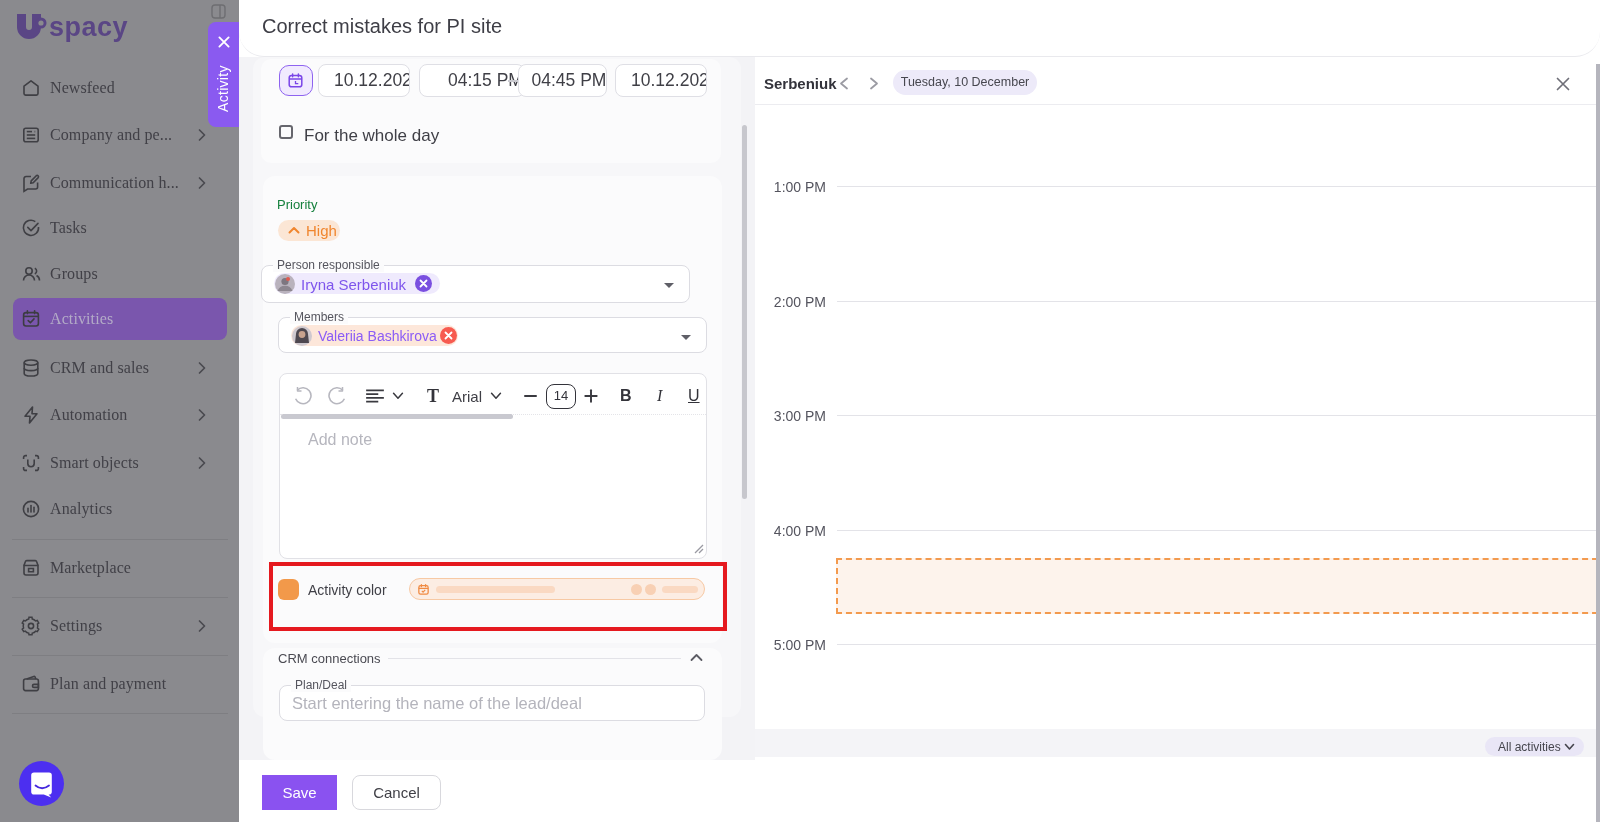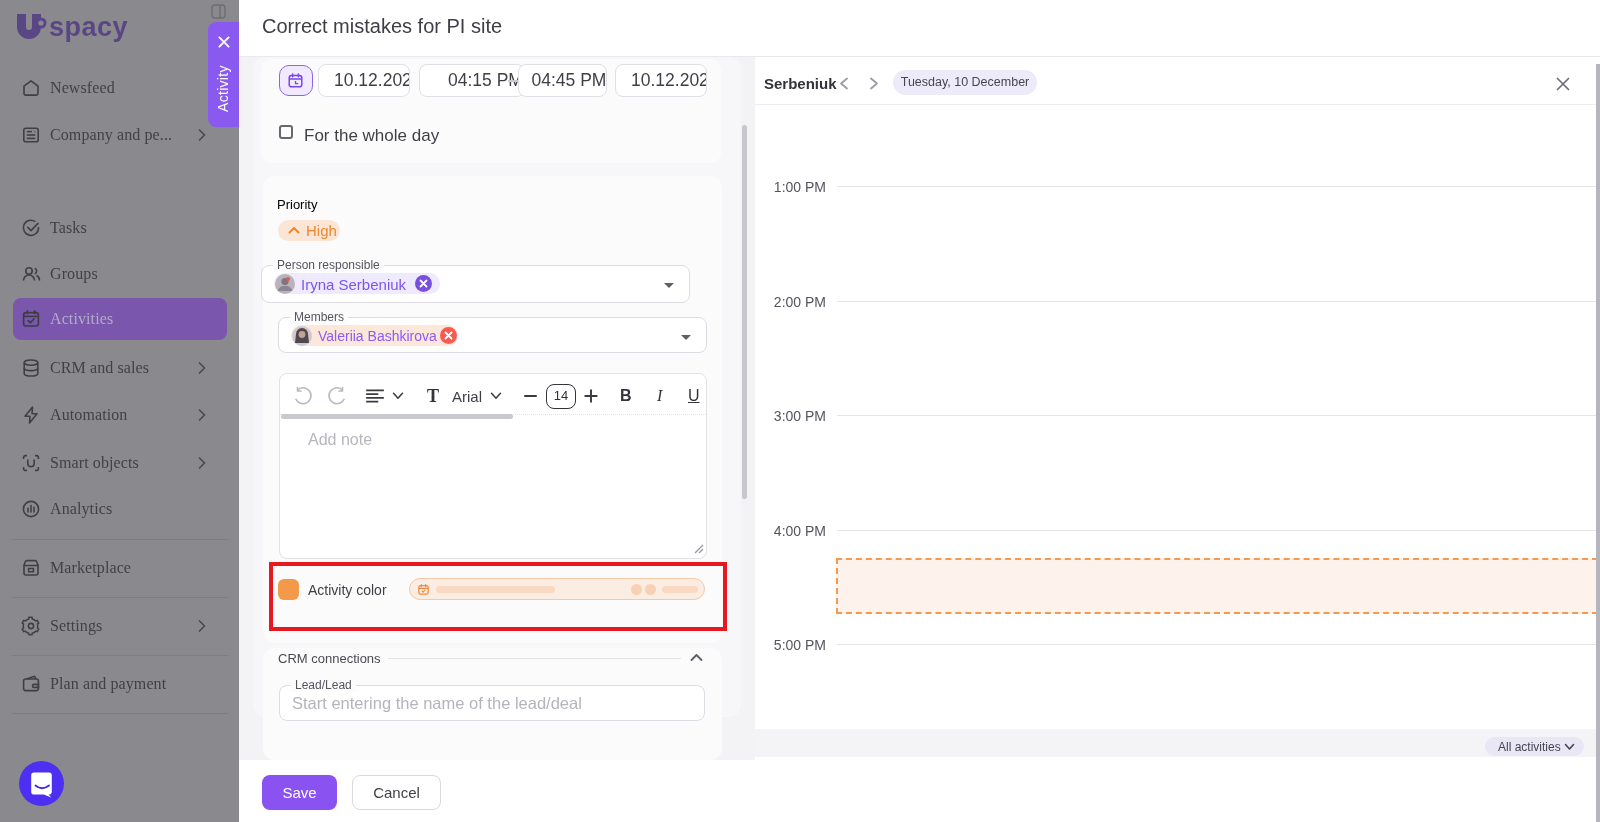--- a/index.html
+++ b/index.html
@@ -15,42 +15,42 @@
 .nav-item .chev { position:absolute; left:198px; top:50%; transform:translateY(-50%); }
 .sep { position:absolute; left:12px; width:216px; height:1px; background:#7e7e82; }
 #act-row { position:absolute; left:13px; top:298px; width:214px; height:42px; border-radius:8px; background:#7a56ad; }
 #chatbtn { position:absolute; left:19px; top:761px; width:45px; height:45px; border-radius:50%; background:#4c2ff0; }
 
 
 #tab { left:208px; top:22px; width:31px; height:105px; background:#8a5af0; border-radius:8px 0 0 8px; z-index:30; }
 #tab .vt { position:absolute; left:0; top:36px; width:31px; height:62px; writing-mode:vertical-rl; transform:rotate(180deg); text-align:center; line-height:31px; color:#fff; font-size:14px; letter-spacing:.3px; white-space:nowrap; }
 
 
-#mhead { left:239px; top:0; width:1361px; height:57px; background:#fff; border-bottom:1px solid #e9e9ed; z-index:5; }
+#mhead { left:239px; top:0; width:1361px; height:57px; background:#fff; border-bottom:1px solid #e9e9ed; z-index:5;border-radius:25px; }
 #mtitle { position:absolute; left:23px; top:15px; font-size:20px; color:#3e3e46; }
 
 
 #form { left:239px; top:57px; width:516px; height:703px; background:#f3f3f6; z-index:4; }
 .card { position:absolute; background:#fbfbfc; border-radius:10px; }
 .inpt { position:absolute; height:33px; background:#fff; border:1px solid #dfdfe5; border-radius:8px; font-size:17.5px; color:#3f3f46; line-height:31px; padding-left:15px; overflow:hidden; white-space:nowrap; }
 .fset { position:absolute; background:#fff; border:1px solid #dcdce2; border-radius:8px; }
 .legend { position:absolute; top:-7px; left:11px; background:#fbfbfc; padding:0 4px; font-size:12px; color:#55555e; line-height:13px; white-space:nowrap; }
 .chip { position:absolute; border-radius:999px; height:21px;text-decoration:underline; }
 .caret { position:absolute; width:0; height:0; border-left:5px solid transparent; border-right:5px solid transparent; border-top:5.5px solid #5f5f67; }
 
 
 #sched { left:755px; top:57px; width:845px; height:703px; background:#fff; }
 #shead { position:absolute; left:0; top:0; width:845px; height:48px; background:#fff; border-bottom:1px solid #ececf0; }
 .hline { position:absolute; left:82px; width:759px; height:1px; background:#e3e3e8; }
 .hlabel { position:absolute; width:60px; text-align:right; font-size:14px; color:#54545e; }
 #sbot { position:absolute; left:0; top:672px; width:845px; height:28px; background:#f4f4f7; }
 
 
 #foot { left:239px; top:760px; width:1361px; height:62px; background:#fff; z-index:6; }
-#savebtn { position:absolute; left:23px; top:15px; width:75px; height:35px; border-radius:8px; background:#8a52f0; color:#fff; font-size:15px; text-align:center; line-height:35px; }
+#savebtn { position:absolute; left:23px; top:15px; width:75px; height:35px; border-radius:0; background:#8a52f0; color:#fff; font-size:15px; text-align:center; line-height:35px; }
 #cancelbtn { position:absolute; left:113px; top:15px; width:89px; height:35px; border-radius:8px; background:#fff; border:1px solid #d8d8dd; color:#3f3f46; font-size:15px; text-align:center; line-height:33px; }
 </style>
 </head>
 <body>
 <div id="stage">
 
 <div id="sidebar" class="abs">
 
   <svg class="abs" style="left:15px;top:12px" width="130" height="34" viewBox="0 0 130 34">
     <path d="M2 2 v13 a12 12 0 0 0 24 0 v-13 h-9 v13 a3 3 0 0 1 -6 0 v-13 z" fill="#5a4685"></path>
@@ -72,20 +72,30 @@
       </div>
   <div class="nav-item" style="top:115px">
         <svg class="ic" width="20" height="20" viewBox="0 0 20 20" fill="none" stroke="#3f3f44" stroke-width="1.6">
           <rect x="2.8" y="3.2" width="14.4" height="13.6" rx="2"></rect>
           <line x1="5.8" y1="6.6" x2="11" y2="6.6"></line>
           <line x1="5.8" y1="10" x2="14.2" y2="10"></line>
           <line x1="5.8" y1="13.4" x2="14.2" y2="13.4"></line>
           <line x1="13.6" y1="6.6" x2="14.2" y2="6.6"></line>
         </svg>
         <span class="txt">Company and pe...</span>
+        <svg class="chev" width="8" height="13" viewBox="0 0 8 13">
+          <path d="M1.5 1.5 L6.5 6.5 L1.5 11.5" fill="none" stroke="#4a4a50" stroke-width="1.7" stroke-linecap="round" stroke-linejoin="round"></path>
+        </svg>
+      </div>
+  <div class="nav-item" style="top:163px">
+        <svg class="ic" width="20" height="20" viewBox="0 0 20 20" fill="none" stroke="#3f3f44" stroke-width="1.6">
+          <path d="M16.6 9.5 V14 a2 2 0 0 1 -2 2 H6.5 L3 18.3 V5.5 a2 2 0 0 1 2 -2 h5"></path>
+          <path d="M12.2 9.8 L17.2 4.6 a1.35 1.35 0 0 0 -1.9 -1.9 L10.2 7.9 L9.7 10.3 Z" stroke-linejoin="round"></path>
+        </svg>
+        <span class="txt">Communication h...</span>
         <svg class="chev" width="8" height="13" viewBox="0 0 8 13">
           <path d="M1.5 1.5 L6.5 6.5 L1.5 11.5" fill="none" stroke="#4a4a50" stroke-width="1.7" stroke-linecap="round" stroke-linejoin="round"></path>
         </svg>
       </div>
   <div class="nav-item" style="top:208px">
         <svg class="ic" width="20" height="20" viewBox="0 0 20 20" fill="none" stroke="#3f3f44" stroke-width="1.6">
           <path d="M17.5 9 a7.6 7.6 0 1 1 -3.2 -5.4"></path>
           <path d="M6.8 9.4 L10 12.6 L17 5.4" stroke-linecap="round" stroke-linejoin="round"></path>
         </svg>
         <span class="txt">Tasks</span>
@@ -217,21 +227,21 @@
   </div>
   <div class="inpt" style="left:79px;top:7px;width:92px;">10.12.2024</div>
   <div class="inpt" style="left:180px;top:7px;width:106px;padding-left:28px">04:15 PM</div>
   <div class="abs" style="left:269px;top:23px;width:10px;height:2px;background:#c9c9cf"></div>
   <div class="inpt" style="left:279px;top:7px;width:89px;padding-left:12.5px">04:45 PM</div>
   <div class="inpt" style="left:376px;top:7px;width:92px;">10.12.2024</div>
 
   <div class="abs" style="left:40px;top:68px;width:13.5px;height:13.5px;border:2px solid #66666d;border-radius:3px"></div>
   <div class="abs" style="left:65px;top:69px;font-size:17px;color:#3f3f46">For the whole day</div>
 
-  <div class="abs" style="left:38px;top:140px;font-size:13px;color:#000000">Priority</div>
+  <div class="abs" style="left:38px;top:140px;font-size:13px;color:#15803d">Priority</div>
   <div class="chip" style="left:39px;top:163px;width:62px;background:#fbe6d5">
     <svg style="position:absolute;left:10px;top:6px" width="12" height="8" viewBox="0 0 12 8">
           <path d="M1.5 6.5 L6 2 L10.5 6.5" fill="none" stroke="#f0862f" stroke-width="2" stroke-linecap="round" stroke-linejoin="round"></path>
         </svg>
     <span style="position:absolute;left:28px;top:2px;font-size:15px;color:#f0862f">High</span>
   </div>
 
   <div class="fset" style="left:22px;top:208px;width:429px;height:38px">
     <span class="legend">Person responsible</span>
     <div class="chip" style="left:12px;top:7px;width:166px;background:#efeafd;height:21px">
@@ -325,21 +335,21 @@
     <div style="position:absolute;left:252px;top:7px;width:36px;height:7px;border-radius:3.5px;background:#fad9c2"></div>
   </div>
 
   <div class="abs" style="left:39px;top:594px;font-size:13px;color:#4a4a52">CRM connections</div>
   <div class="abs" style="left:149px;top:601px;width:293px;height:1px;background:#e3e3e8"></div>
   <svg class="abs" style="left:451px;top:596px" width="13" height="9" viewBox="0 0 13 9">
         <path d="M1.5 7 L6.5 2 L11.5 7" fill="none" stroke="#5c5c64" stroke-width="1.8" stroke-linecap="round" stroke-linejoin="round"></path>
       </svg>
 
   <div class="fset" style="left:40px;top:628px;width:426px;height:36px">
-    <span class="legend">Lead/Lead</span>
+    <span class="legend">Plan/Deal</span>
     <div style="position:absolute;left:12px;top:8px;font-size:16.5px;color:#b4b4bc">Start entering the name of the lead/deal</div>
   </div>
 
 
   <div class="abs" style="left:503px;top:68px;width:5px;height:374px;border-radius:3px;background:#c7c7cd"></div>
 </div>
 
 <div id="sched" class="abs">
   <div id="shead">
     <div style="position:absolute;left:9px;top:18px;font-size:15px;font-weight:bold;color:#33333b">Serbeniuk</div>

